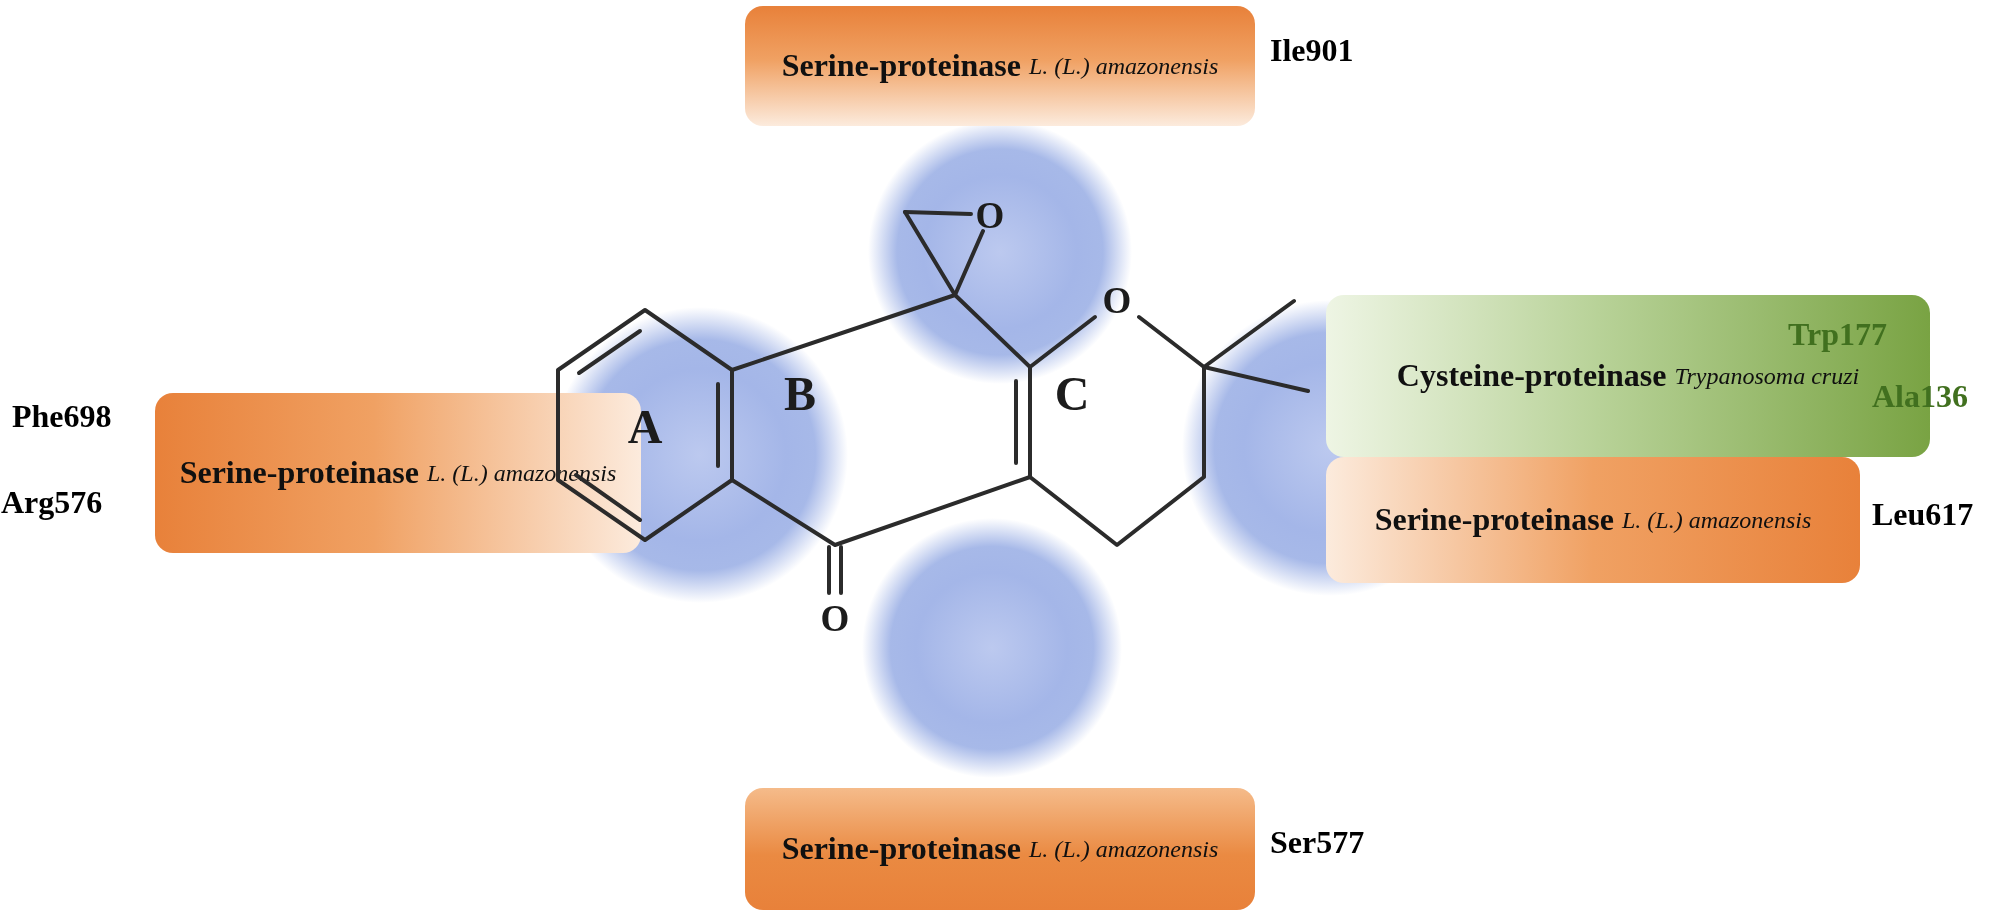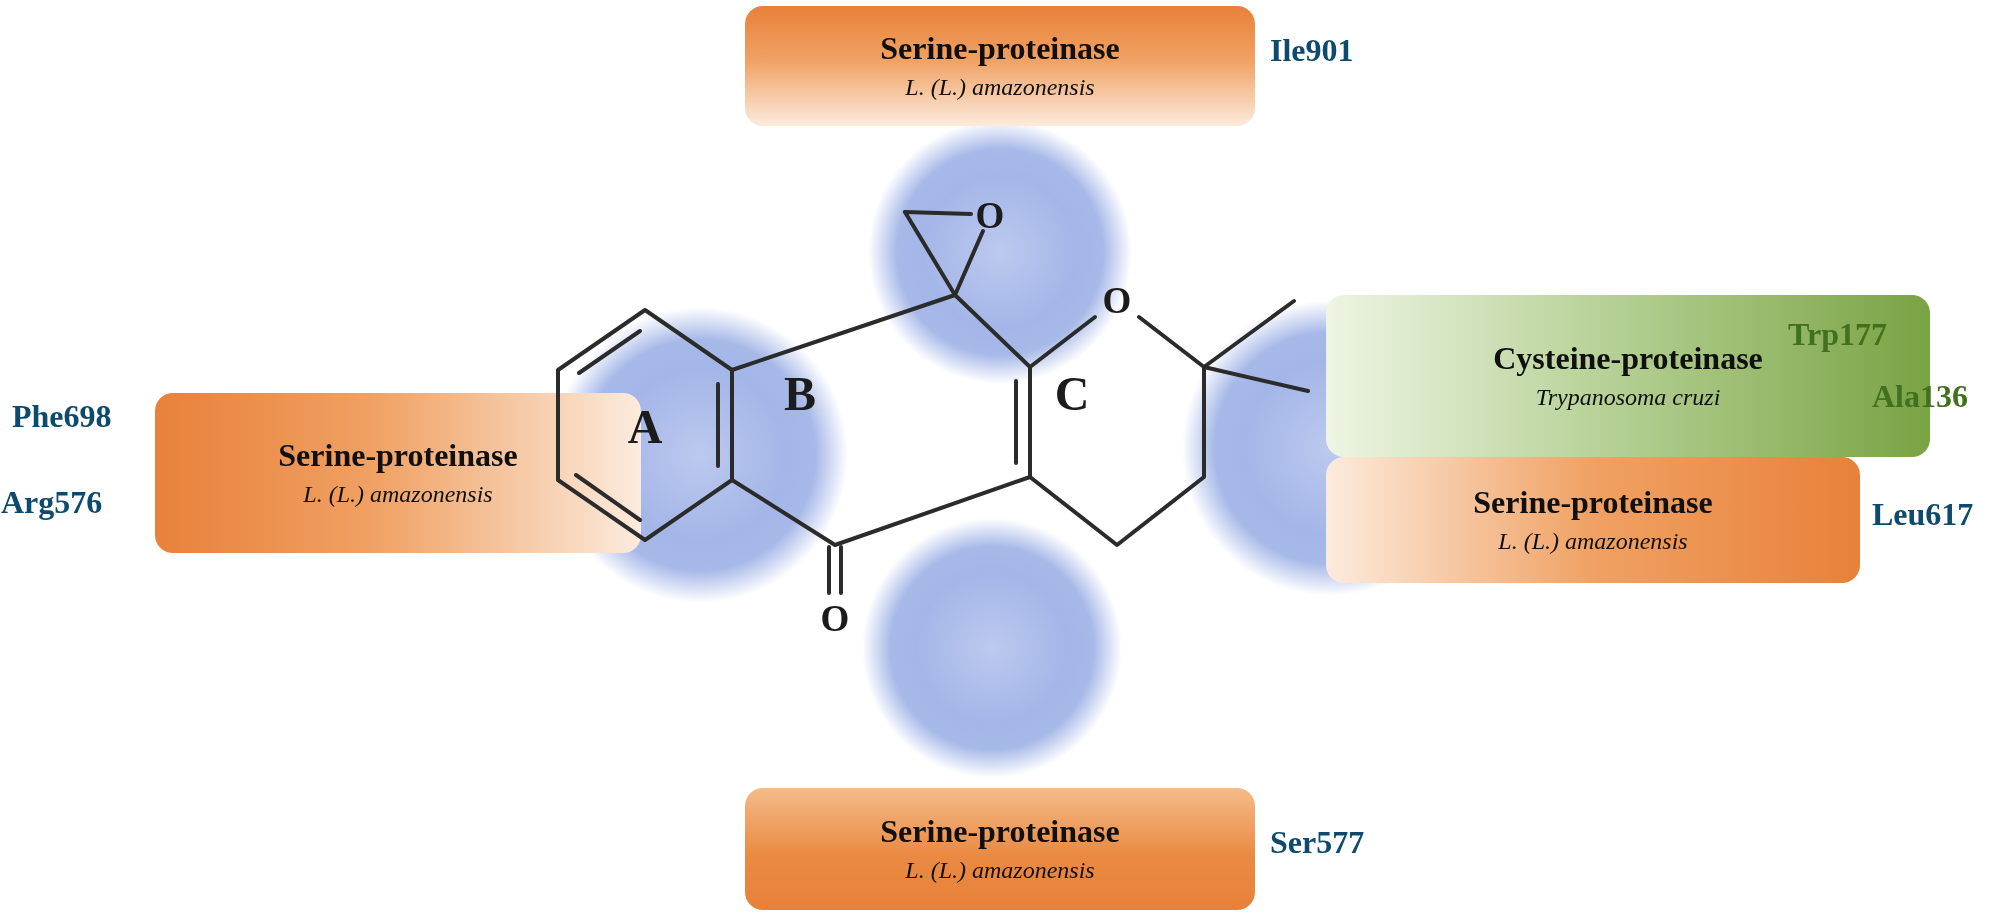--- a/index.html
+++ b/index.html
@@ -24,21 +24,21 @@
   .circle-left   { left: 552px;  top: 307px; width: 296px; height: 296px; }
   .circle-bottom { left: 862px;  top: 518px; width: 260px; height: 260px; }
   .circle-right  { left: 1182px; top: 300px; width: 296px; height: 296px; }
 
   
   .anno-box {
     position: absolute;
     z-index: 2;
     border-radius: 18px;
     display: flex;
-    flex-direction: column;
+    flex-direction: row;
     align-items: center;
     justify-content: center;
     gap: 8px;
     text-align: center;
   }
   .anno-title   { font-weight: bold; font-size: 32px; color: #101010; line-height: 1.1; }
   .anno-species { font-style: italic; font-size: 24px; color: #101010; line-height: 1.1; }
 
   .box-top {
     left: 745px; top: 6px; width: 510px; height: 120px;
@@ -63,21 +63,21 @@
 
   
   .residue {
     position: absolute;
     z-index: 4;
     font-weight: bold;
     font-size: 32px;
     line-height: 1.0;
     white-space: nowrap;
   }
-  .residue.brown { color: #0c4a6e; }
+  .residue.brown { color: #000000; }
   .residue.green { color: #41701f; }
 
   .r-ile901 { left: 1270px; top: 34px;  }
   .r-phe698 { left: 12px;   top: 400px; }
   .r-arg576 { left: 1px;   top: 486px; }
   .r-trp177 { left: 1788px; top: 318px; }
   .r-ala136 { left: 1872px; top: 380px; }
   .r-leu617 { left: 1872px; top: 498px; }
   .r-ser577 { left: 1270px; top: 826px; text-align: right; }
 

